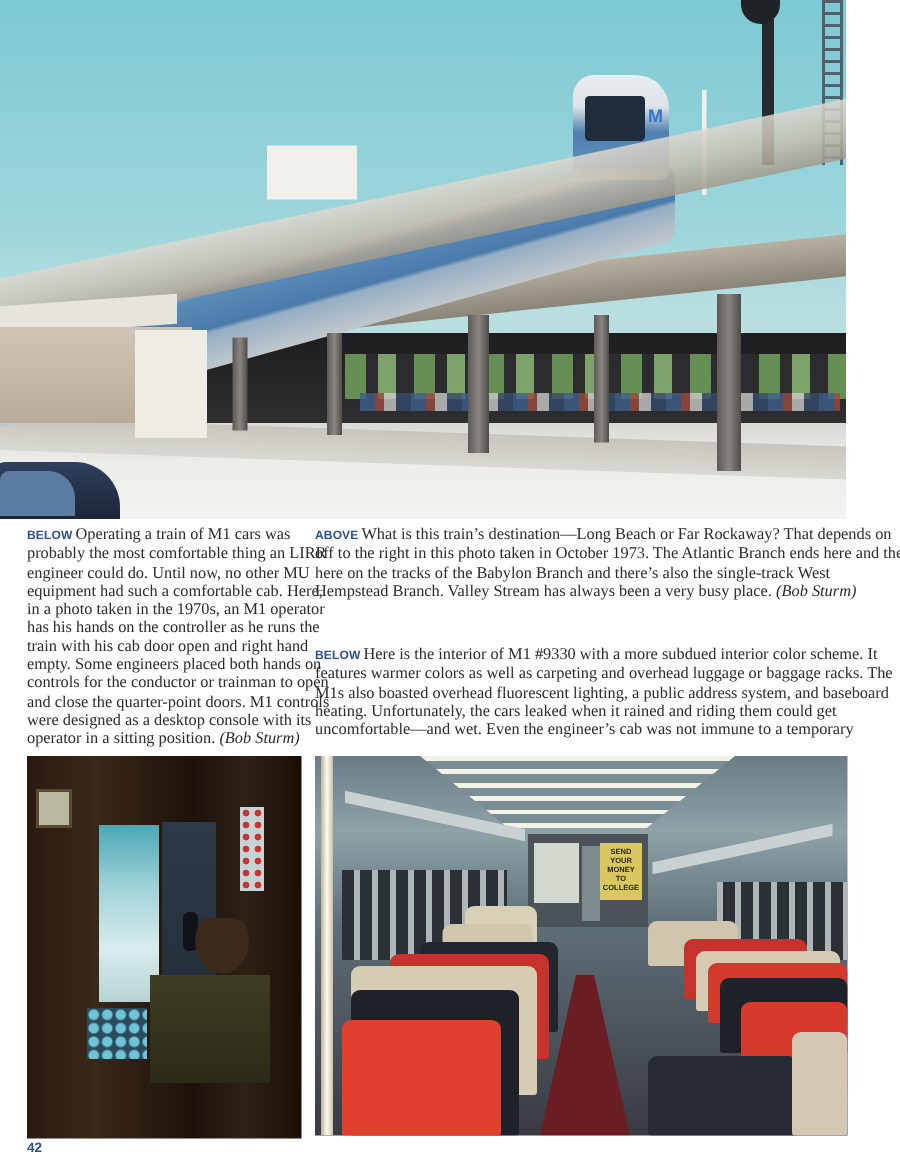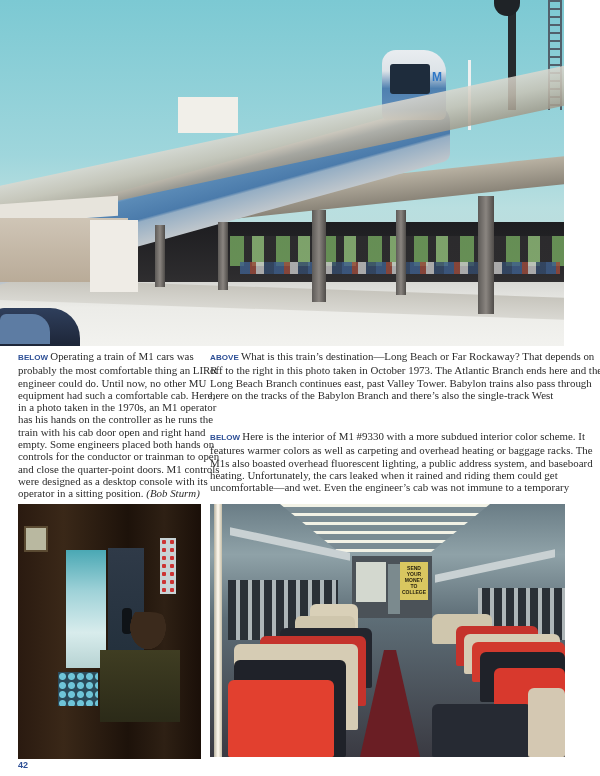--- a/index.html
+++ b/index.html
@@ -149,27 +149,27 @@
   <span class="line">empty. Some engineers placed both hands on</span>
   <span class="line">controls for the conductor or trainman to open</span>
   <span class="line">and close the quarter-point doors. M1 controls</span>
   <span class="line">were designed as a desktop console with its</span>
   <span class="line"><span>operator in a sitting position.</span> <span class="credit">(Bob Sturm)</span></span>
 </p>
 
 <p class="caption" id="caption-above">
   <span class="line"><span class="lead">ABOVE</span><span>What is this train’s destination—Long Beach or Far Rockaway? That depends on</span></span>
   <span class="line">off to the right in this photo taken in October 1973. The Atlantic Branch ends here and the</span>
-  <span class="line">Long Beach Branch continues east, past Valley Tower. Babylon trains also pass through</span>
   <span class="line">here on the tracks of the Babylon Branch and there’s also the single-track West</span>
+  <span class="line"><span>Hempstead Branch. Valley Stream has always been a very busy place.</span> <span class="credit">(Bob Sturm)</span></span>
 </p>
 
 <p class="caption" id="caption-below">
   <span class="line"><span class="lead">BELOW</span><span>Here is the interior of M1 #9330 with a more subdued interior color scheme. It</span></span>
-  <span class="line">features warmer colors as well as carpeting and overhead heating or baggage racks. The</span>
+  <span class="line">features warmer colors as well as carpeting and overhead luggage or baggage racks. The</span>
   <span class="line">M1s also boasted overhead fluorescent lighting, a public address system, and baseboard</span>
   <span class="line">heating. Unfortunately, the cars leaked when it rained and riding them could get</span>
   <span class="line">uncomfortable—and wet. Even the engineer’s cab was not immune to a temporary</span>
 </p>
 
 <div class="photo" id="photo-cab">
   <div class="frame"></div>
   <div class="window"></div>
   <div class="panel"></div>
   <div class="phone"></div>

